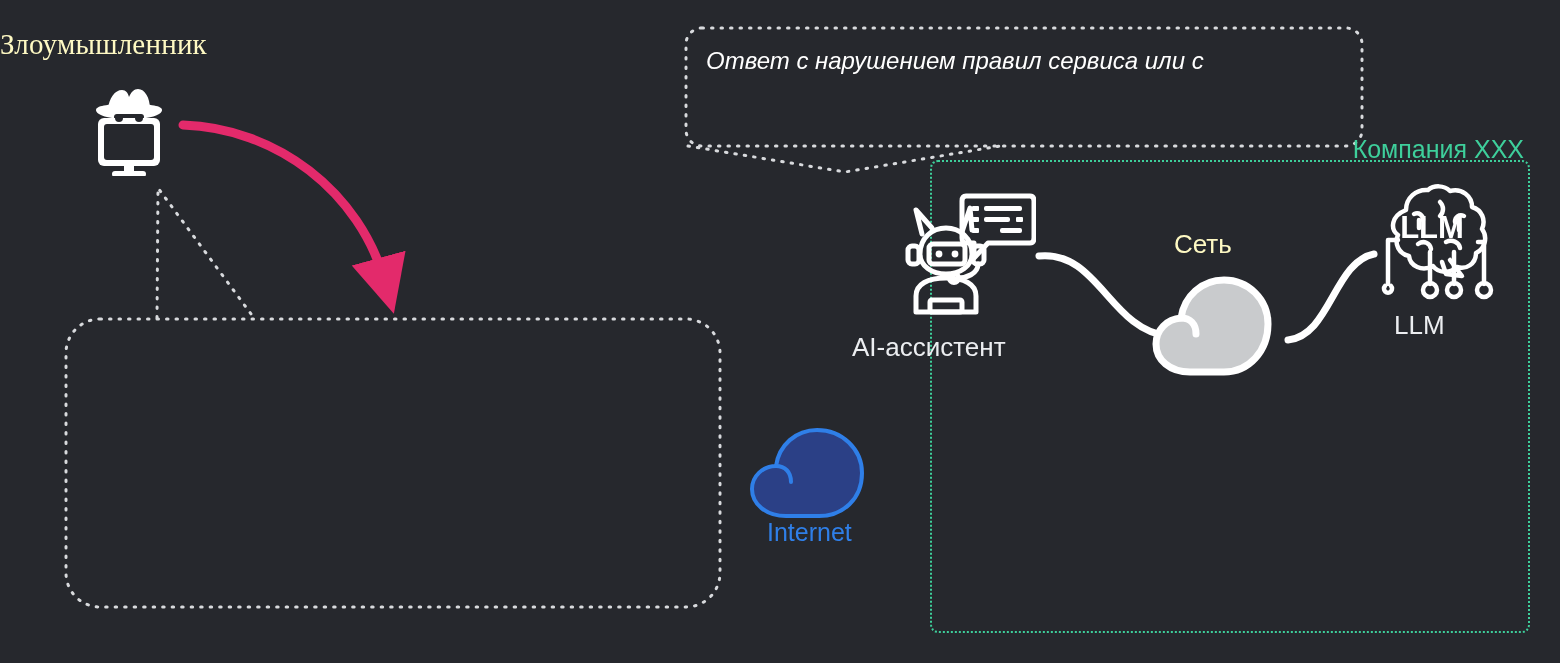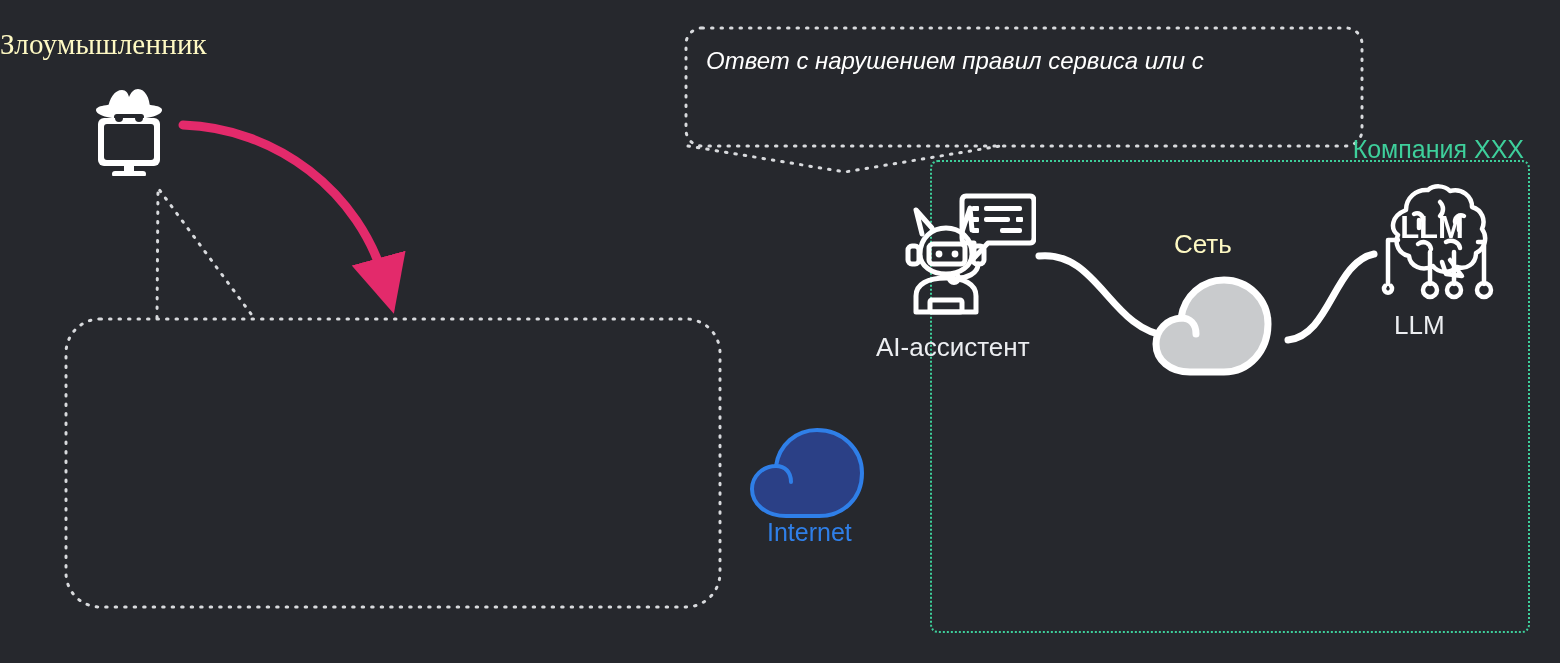--- a/index.html
+++ b/index.html
@@ -110,21 +110,20 @@
     position: absolute;
     left: 900px; top: 192px;
     width: 136px; height: 132px;
   }
   #assistant-label {
     position: absolute;
     left: 852px; top: 332px;
     font-size: 26px;
     color: #eceef1;
     white-space: nowrap;
-    margin-left: 24px;
   }
   #network-label {
     position: absolute;
     left: 1174px; top: 229px;
     font-size: 26px;
     color: #fef9c3;
     white-space: nowrap;
   }
   #network-cloud {
     position: absolute;

